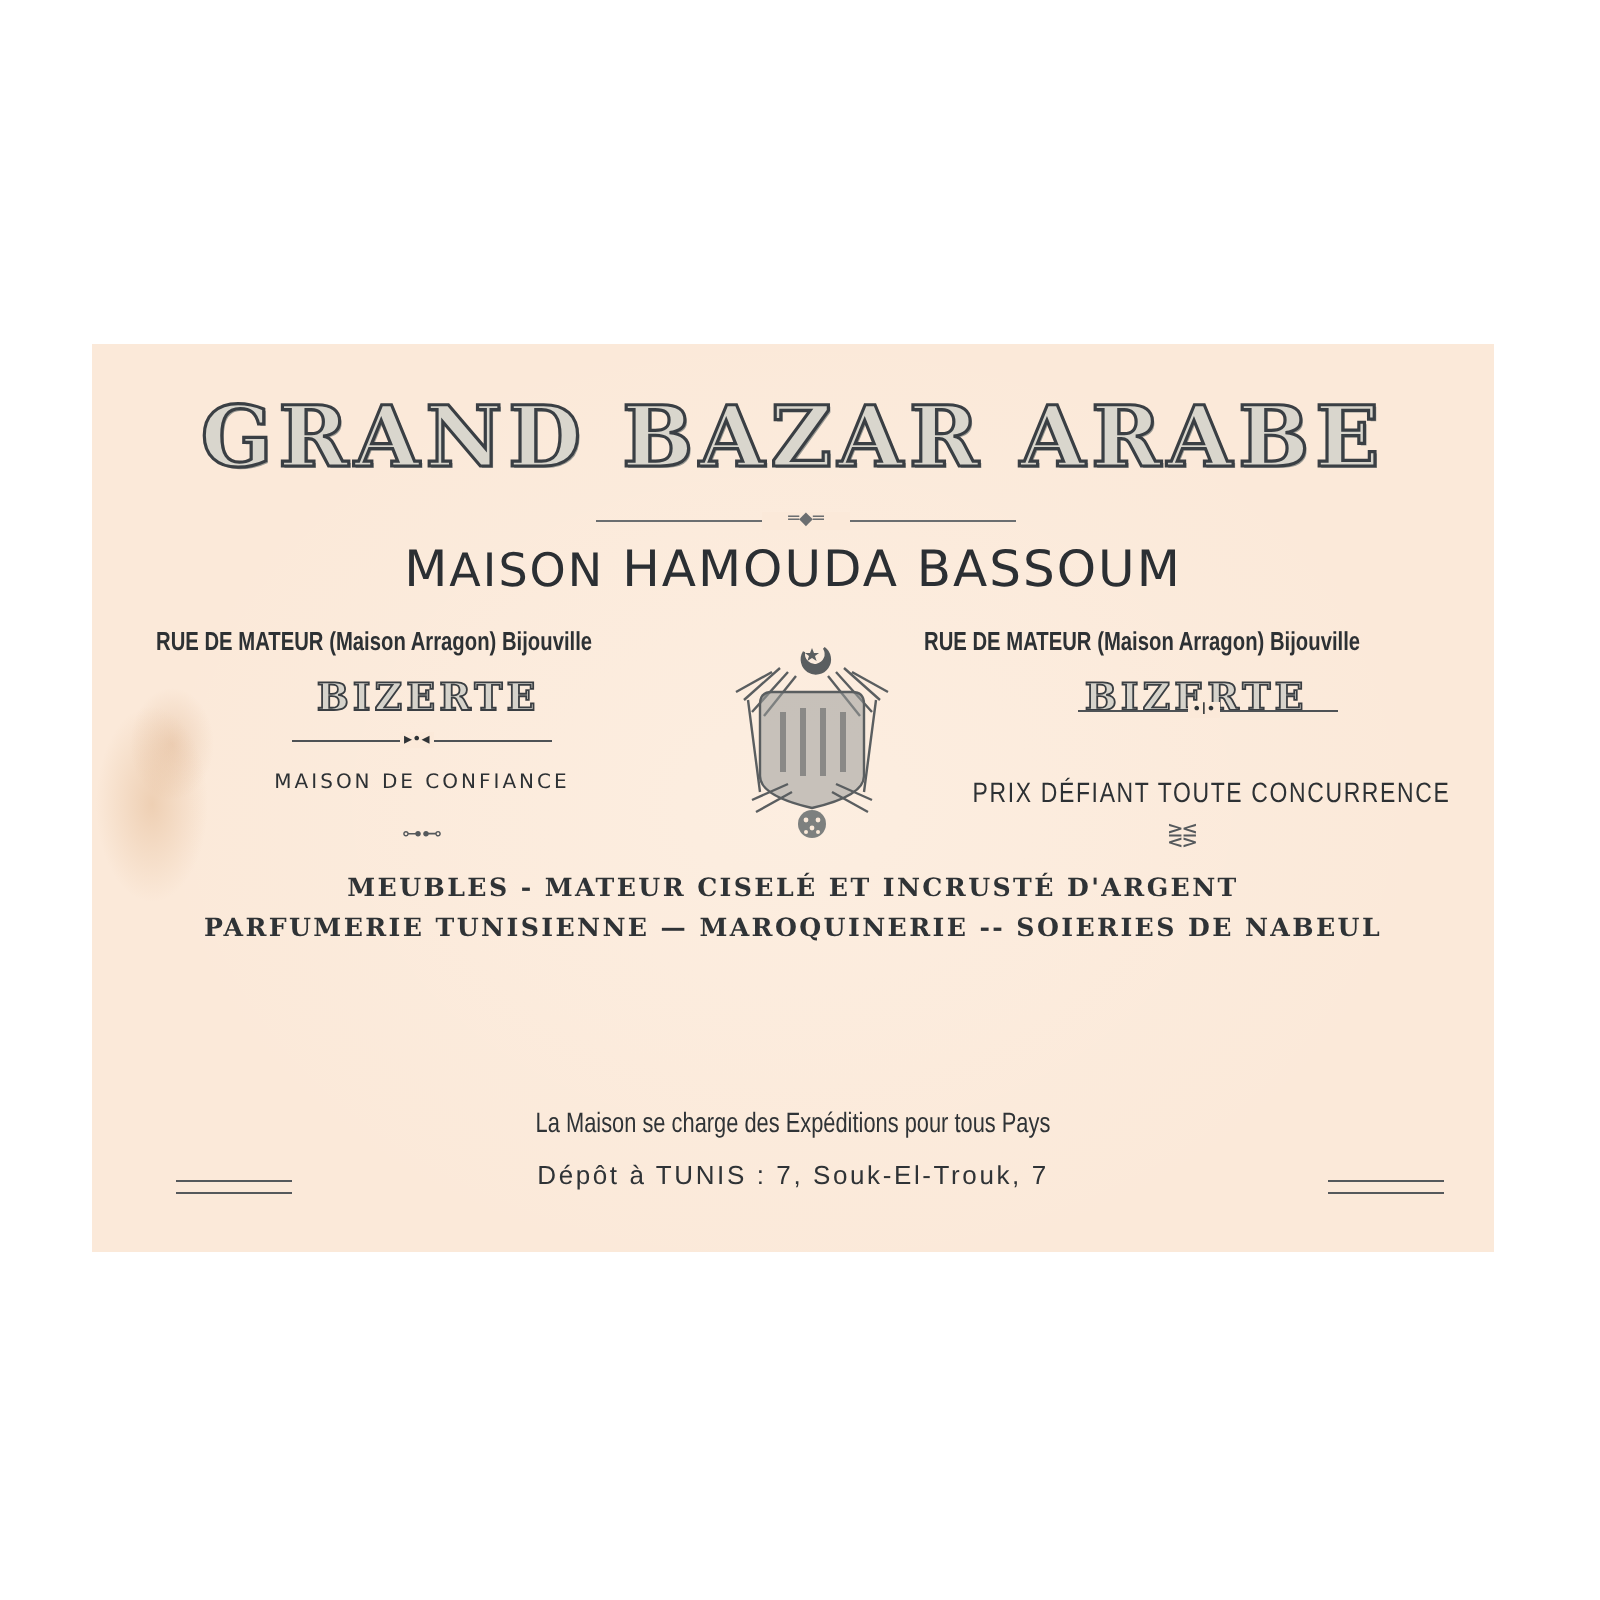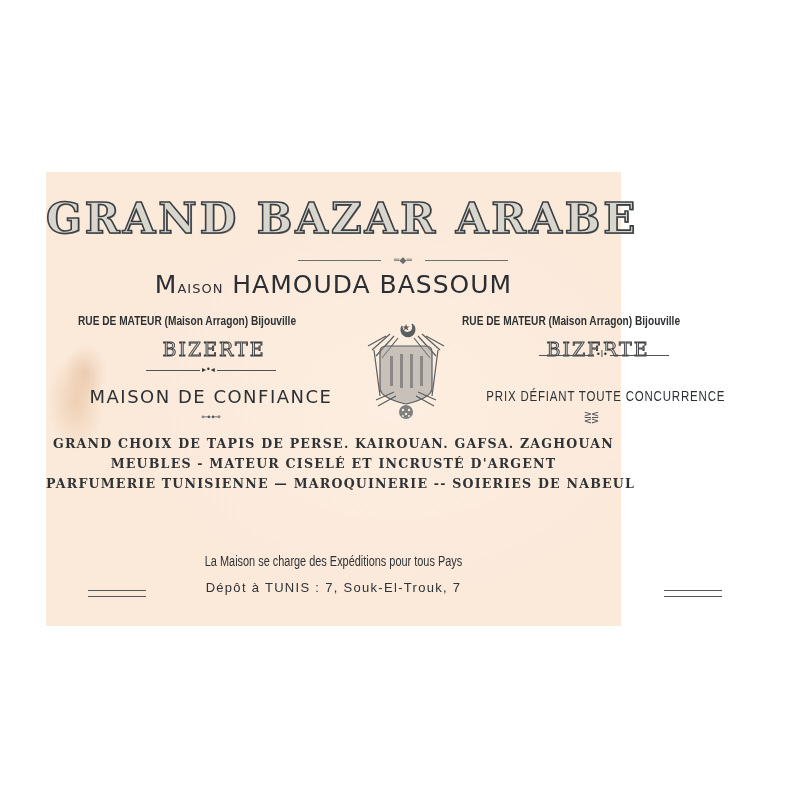--- a/index.html
+++ b/index.html
@@ -1,20 +1,20 @@
 <!DOCTYPE html>
 <html><head>
   <meta charset="utf-8">
   <style>
     html, body { margin: 0; padding: 0; }
     body {
       width: 800px; height: 800px; background: #ffffff; position: relative; overflow: hidden;
     }
     .card {
-      position: absolute; left: 46px; top: 172px; width: 575px; height: 454px;
+      position: absolute; left: 46px; top: 172px; width: 701px; height: 454px;
       background: #fbe9d9;
       background-image:
         radial-gradient(ellipse 40px 70px at 30px 230px, rgba(214,160,110,0.35), rgba(214,160,110,0) 70%),
         radial-gradient(ellipse 30px 40px at 40px 200px, rgba(200,140,90,0.25), rgba(200,140,90,0) 70%),
         radial-gradient(ellipse 400px 300px at 350px 230px, rgba(255,245,235,0.4), rgba(255,245,235,0) 80%);
       color: #2f3336;
     }
     .abs { position: absolute; white-space: nowrap; }
     .center { left: 0; right: 0; text-align: center; }
 
@@ -28,50 +28,50 @@
       top: 88px; left: 252px; width: 210px; height: 1px; background: #6b6e70;
     }
     .rule-ornament {
       top: 84px; left: 335px; width: 44px; height: 9px; text-align: center;
       font-size: 9px; line-height: 9px; color: #6b6e70; background: #fbe9d9;
       font-family: "DejaVu Sans", sans-serif;
     }
     .maison {
       top: 98px; font-family: "DejaVu Sans", sans-serif; font-size: 25px; color: #2b2f33; letter-spacing: 1px;
     }
-    .maison .sc { font-size: 13px; margin-top: 12px; }
+    .maison .sc { font-size: 23px; margin-top: 12px; }
 
     .addr {
       top: 141px; font-family: "Liberation Sans", sans-serif; font-weight: bold;
       font-size: 13px; color: #2d3134; transform: scaleX(0.78); transform-origin: left top;
     }
     .addr .paren { font-weight: bold; }
     .addr-left { left: 32px; }
     .addr-right { left: 416px; }
 
     .city {
-      top: 166px; font-family: "DejaVu Serif", serif; font-weight: normal; font-size: 19px;
+      top: 166px; font-family: "DejaVu Serif", serif; font-weight: bold; font-size: 19px;
       letter-spacing: 2px; color: #d6d3cb; -webkit-text-stroke: 0.9px #3a3e42;
     }
     .city-left { left: 103px; width: 130px; text-align: center; }
     .city-right { left: 487px; width: 130px; text-align: center; }
 
     .divider {
       height: 1px; background: #4e5255;
     }
     .div-left { top: 198px; left: 100px; width: 130px; }
     .div-dot {
       font-size: 8px; line-height: 8px; color: #2f3336; background: #fbe9d9; padding: 0 2px;
       font-family: "DejaVu Sans", sans-serif;
     }
     .dd-left { top: 194px; left: 154px; }
 
     .tag-left {
       top: 214px; left: 40px; width: 250px; text-align: center;
-      font-family: "DejaVu Sans", sans-serif; font-size: 18px; letter-spacing: 1.5px; color: #2d3134;
+      font-family: "DejaVu Sans", sans-serif; font-size: 10px; letter-spacing: 1.5px; color: #2d3134;
     }
     .tag-right {
       top: 216px; left: 416px; width: 270px; text-align: center;
       font-family: "Liberation Sans", sans-serif; font-size: 14px; color: #2d3134;
       transform: scaleX(0.82); transform-origin: center top; letter-spacing: 1px;
     }
     .orn-small {
       font-family: "DejaVu Sans Mono", monospace; font-size: 10px; color: #55595c;
     }
     .orn-left { top: 239px; left: 155px; }
@@ -162,21 +162,20 @@
     <span class="paren">(Maison Arragon)</span>
     <span>Bijouville</span>
   </div>
   <div class="abs city city-right">BIZERTE</div>
   <div class="abs divider" style="top:183px; left:493px; width:130px;"></div>
   <div class="abs div-dot" style="top:179px; left:548px;">•I•</div>
   <div class="abs tag-right">PRIX DÉFIANT TOUTE CONCURRENCE</div>
   <div class="abs orn-small orn-right">⋛⋚</div>
 
   <div class="abs center products">
-    <div>GRAND CHOIX DE TAPIS DE PERSE. KAIROUAN. GAFSA. ZAGHOUAN</div>
     <div>MEUBLES  -  MATEUR CISELÉ ET INCRUSTÉ D'ARGENT</div>
     <div>PARFUMERIE TUNISIENNE — MAROQUINERIE -- SOIERIES DE NABEUL</div>
   </div>
 
   <div class="abs center expedition">La Maison se charge des Expéditions pour tous Pays</div>
 
   <div class="abs dbl-line dl-left"></div>
   <div class="abs center depot">Dépôt à TUNIS : 7, Souk-El-Trouk, 7</div>
   <div class="abs dbl-line dl-right"></div>
 </div>

